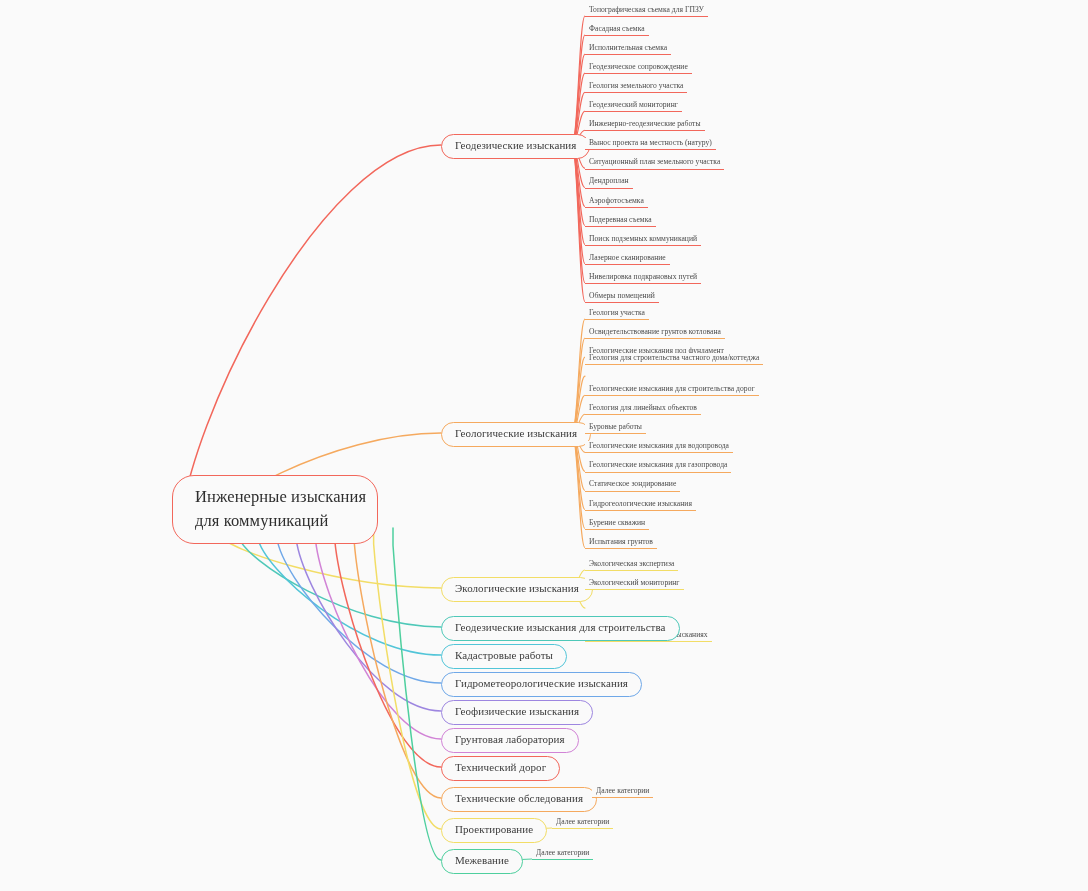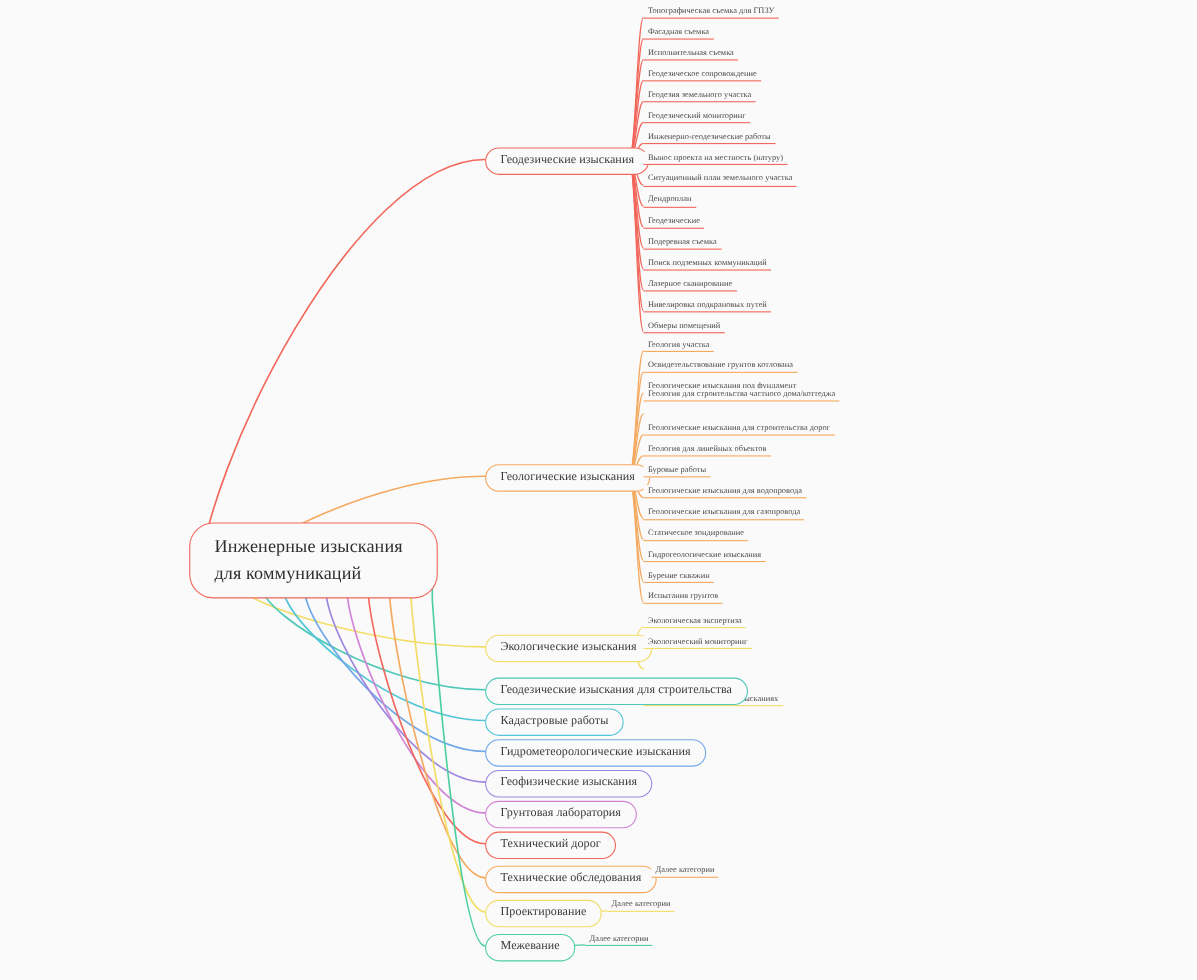--- a/index.html
+++ b/index.html
@@ -105,36 +105,36 @@
       <path d="M 315.5454545454545 528 L 315.5454545454545 540.4 C 321.5454545454545 596.008, 384.5454545454545 739, 441 739" fill="none" stroke="#d183d6" stroke-width="1.5" stroke-linecap="round"></path>
       <path d="M 334.9090909090909 528 L 334.9090909090909 541.6 C 340.9090909090909 604.712, 393.2590909090909 767, 441 767" fill="none" stroke="#f2675b" stroke-width="1.5" stroke-linecap="round"></path>
       <path d="M 354.27272727272725 528 L 354.27272727272725 542.8 C 360.27272727272725 614.256, 401.9727272727273 798, 441 798" fill="none" stroke="#f5a95e" stroke-width="1.5" stroke-linecap="round"></path>
       <path d="M 567 798 C 578.25 798, 580.75 797, 592 797" fill="none" stroke="#f5a95e" stroke-width="1.1" stroke-linecap="round"></path>
       <path d="M 373.6363636363636 528 L 373.6363636363636 544 C 379.6363636363636 623.8, 410.68636363636364 829, 441 829" fill="none" stroke="#f2dd66" stroke-width="1.5" stroke-linecap="round"></path>
       <path d="M 529 829 C 539.35 829, 541.65 828, 552 828" fill="none" stroke="#f2dd66" stroke-width="1.1" stroke-linecap="round"></path>
       <path d="M 393 528 L 393 545.2 C 399 633.344, 419.4 860, 441 860" fill="none" stroke="#4ecf9e" stroke-width="1.5" stroke-linecap="round"></path>
       <path d="M 510 860 C 519.9 860, 522.1 859, 532 859" fill="none" stroke="#4ecf9e" stroke-width="1.1" stroke-linecap="round"></path>
     </svg>
   <div id="nodes">
-      <div class="node root" style="left: 172px; top: 475px; width: 226px; border-color: rgb(242, 103, 91);">
+      <div class="node root" style="left: 172px; top: 475px; width: 206px; border-color: rgb(242, 103, 91);">
         <div>Инженерные изыскания</div>
         <div>для коммуникаций</div>
       </div>
       <div class="node branch" style="left: 441px; top: 134px; border-color: rgb(242, 103, 91);"><span>Геодезические изыскания</span></div>
       <div class="node leaf" style="left: 585px; top: 5px; border-bottom-color: rgb(242, 103, 91);"><span>Топографическая съемка для ГПЗУ</span></div>
       <div class="node leaf" style="left: 585px; top: 24.05px; border-bottom-color: rgb(242, 103, 91);"><span>Фасадная съемка</span></div>
       <div class="node leaf" style="left: 585px; top: 43.1px; border-bottom-color: rgb(242, 103, 91);"><span>Исполнительная съемка</span></div>
       <div class="node leaf" style="left: 585px; top: 62.15px; border-bottom-color: rgb(242, 103, 91);"><span>Геодезическое сопровождение</span></div>
-      <div class="node leaf" style="left: 585px; top: 81.2px; border-bottom-color: rgb(242, 103, 91);"><span>Геодезия земельного участка</span></div>
+      <div class="node leaf" style="left: 585px; top: 81.2px; border-bottom-color: rgb(242, 103, 91);"><span>Геология земельного участка</span></div>
       <div class="node leaf" style="left: 585px; top: 100.25px; border-bottom-color: rgb(242, 103, 91);"><span>Геодезический мониторинг</span></div>
       <div class="node leaf" style="left: 585px; top: 119.3px; border-bottom-color: rgb(242, 103, 91);"><span>Инженерно-геодезические работы</span></div>
       <div class="node leaf" style="left: 585px; top: 138.35px; border-bottom-color: rgb(242, 103, 91);"><span>Вынос проекта на местность (натуру)</span></div>
       <div class="node leaf" style="left: 585px; top: 157.4px; border-bottom-color: rgb(242, 103, 91);"><span>Ситуационный план земельного участка</span></div>
       <div class="node leaf" style="left: 585px; top: 176.45px; border-bottom-color: rgb(242, 103, 91);"><span>Дендроплан</span></div>
-      <div class="node leaf" style="left: 585px; top: 195.5px; border-bottom-color: rgb(242, 103, 91);"><span>Геодезические</span></div>
+      <div class="node leaf" style="left: 585px; top: 195.5px; border-bottom-color: rgb(242, 103, 91);"><span>Аэрофотосъемка</span></div>
       <div class="node leaf" style="left: 585px; top: 214.55px; border-bottom-color: rgb(242, 103, 91);"><span>Подеревная съемка</span></div>
       <div class="node leaf" style="left: 585px; top: 233.6px; border-bottom-color: rgb(242, 103, 91);"><span>Поиск подземных коммуникаций</span></div>
       <div class="node leaf" style="left: 585px; top: 252.65px; border-bottom-color: rgb(242, 103, 91);"><span>Лазерное сканирование</span></div>
       <div class="node leaf" style="left: 585px; top: 271.7px; border-bottom-color: rgb(242, 103, 91);"><span>Нивелировка подкрановых путей</span></div>
       <div class="node leaf" style="left: 585px; top: 290.75px; border-bottom-color: rgb(242, 103, 91);"><span>Обмеры помещений</span></div>
       <div class="node branch" style="left: 441px; top: 422px; border-color: rgb(245, 169, 94);"><span>Геологические изыскания</span></div>
       <div class="node leaf" style="left: 585px; top: 308px; border-bottom-color: rgb(245, 169, 94);"><span>Геология участка</span></div>
       <div class="node leaf" style="left: 585px; top: 327.05px; border-bottom-color: rgb(245, 169, 94);"><span>Освидетельствование грунтов котлована</span></div>
       <div class="node leaf" style="left: 585px; top: 346.1px; border-bottom-color: rgb(245, 169, 94);"><span>Геологические изыскания под фундамент</span></div>
       <div class="node leaf" style="left: 585px; top: 353px; border-bottom-color: rgb(245, 169, 94);"><span>Геология для строительства частного дома/коттеджа</span></div>

